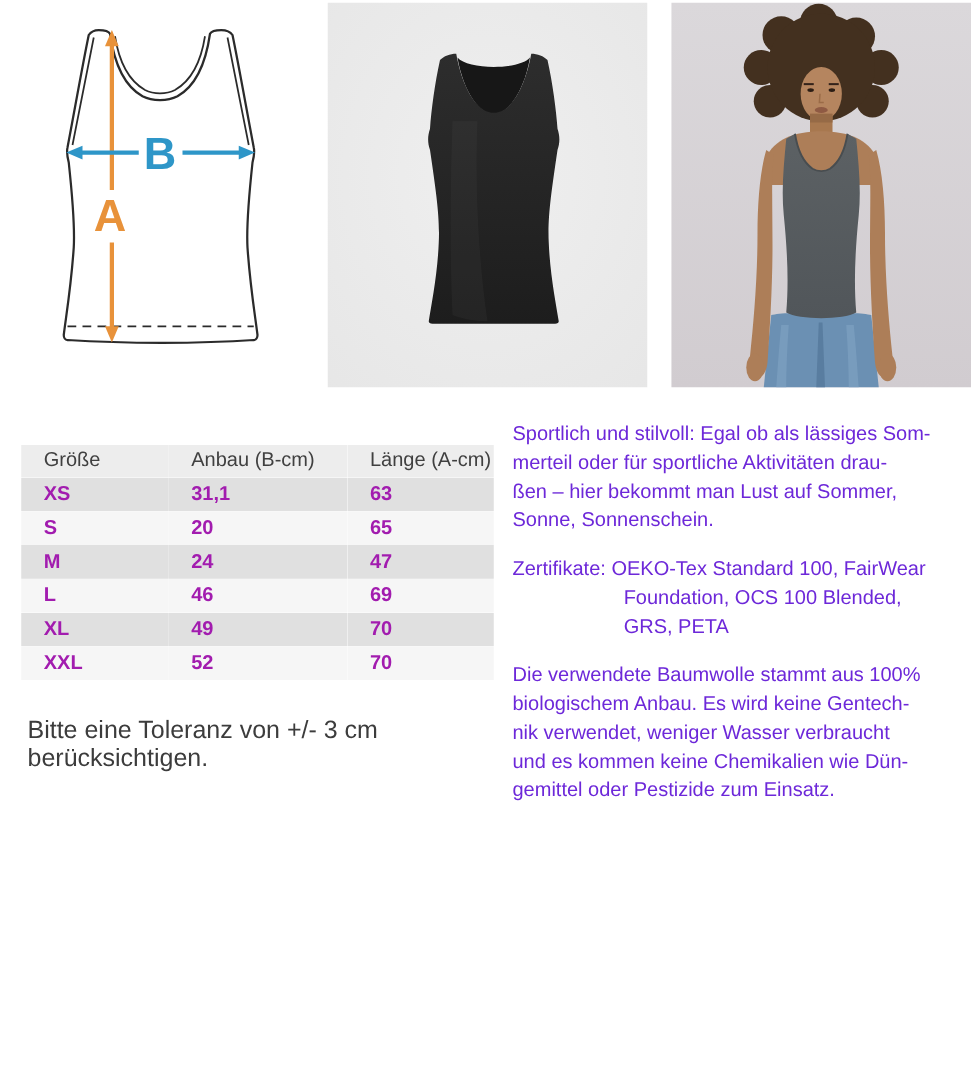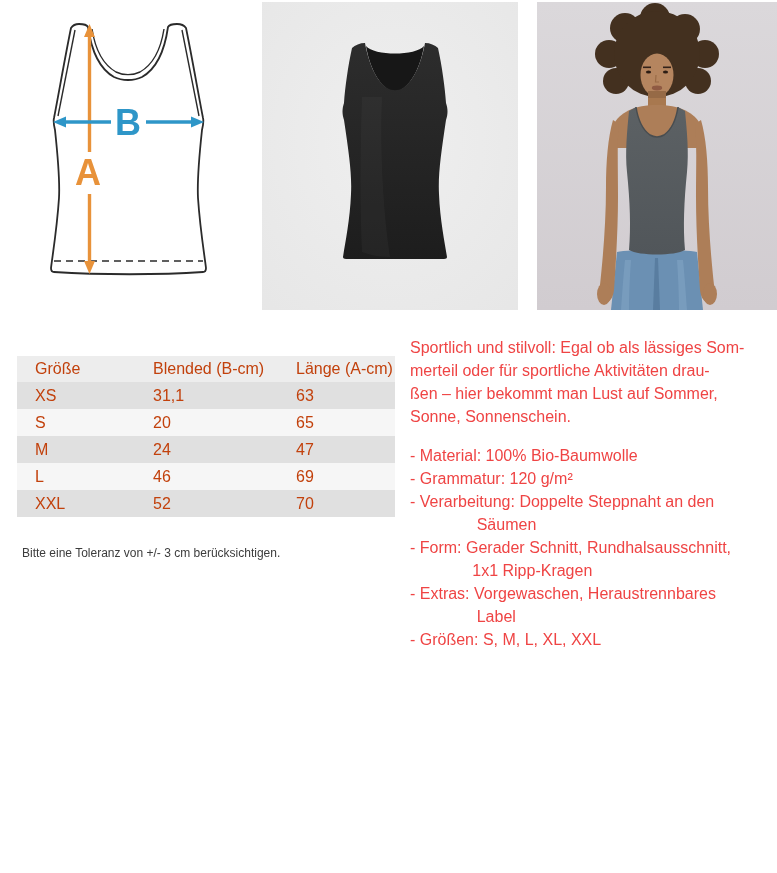--- a/index.html
+++ b/index.html
@@ -22,30 +22,30 @@
   .right-col { width:367px; flex:0 0 367px; margin-left:15px; padding-top:21px; }
 
   table.size-table {
     border-collapse:collapse; table-layout:fixed;
     width:378px; margin:41px 0 0 17px;
   }
   .size-table th, .size-table td {
     text-align:left; font-weight:400; font-size:16px;
     padding:0 0 0 18px; overflow:hidden; white-space:nowrap;
   }
-  .size-table th { height:26px; background:#ededed; color:#c2410c; }
-  .size-table td { height:27px; color:#c2410c; }
+  .size-table th { height:26px; background:#ededed; color:#404040; }
+  .size-table td { height:27px; color:#a21caf;font-weight:bold; }
   .size-table tbody tr:nth-child(odd)  { background:#e0e0e0; }
   .size-table tbody tr:nth-child(even) { background:#f6f6f6; }
 
-  .tolerance { margin:29px 0 0 22px; font-size:12px; color:#3c3c3c; }
+  .tolerance { margin:29px 0 0 22px; font-size:20px; color:#3c3c3c; }
 
   .desc p {
     margin:0 0 16px 0; font-size:16px; line-height:23px;
-    color:#ef4444; white-space:pre;
+    color:#6d28d9; white-space:pre;
   }
 </style>
 </head>
 <body>
 
 <div class="gallery">
 
   <svg class="svg-diagram" viewBox="0 0 260 312">
 
     <path d="M71,28 C66,52 59,92 54,118 C53,122 54,126 55,130 C58,158 60,180 59,198
@@ -175,21 +175,21 @@
   <div class="left-col">
     <table class="size-table">
       <colgroup>
           <col style="width:118px">
           <col style="width:143px">
           <col style="width:117px">
         </colgroup>
       <thead>
         <tr>
           <th>Größe</th>
-          <th>Blended (B-cm)</th>
+          <th>Anbau (B-cm)</th>
           <th>Länge (A-cm)</th>
         </tr>
       </thead>
       <tbody>
         <tr>
           <td>XS</td>
           <td>31,1</td>
           <td>63</td>
         </tr>
         <tr>
@@ -199,40 +199,44 @@
         </tr>
         <tr>
           <td>M</td>
           <td>24</td>
           <td>47</td>
         </tr>
         <tr>
           <td>L</td>
           <td>46</td>
           <td>69</td>
+        </tr>
+        <tr>
+          <td>XL</td>
+          <td>49</td>
+          <td>70</td>
         </tr>
         <tr>
           <td>XXL</td>
           <td>52</td>
           <td>70</td>
         </tr>
       </tbody>
     </table>
     <div class="tolerance">Bitte eine Toleranz von +/- 3 cm berücksichtigen.</div>
   </div>
 
   <div class="right-col desc">
     <p>Sportlich und stilvoll: Egal ob als lässiges Som-
 merteil oder für sportliche Aktivitäten drau-
 ßen – hier bekommt man Lust auf Sommer,
 Sonne, Sonnenschein.</p>
-    <p>- Material: 100% Bio-Baumwolle
-- Grammatur: 120 g/m²
-- Verarbeitung: Doppelte Steppnaht an den
-               Säumen
-- Form: Gerader Schnitt, Rundhalsausschnitt,
-              1x1 Ripp-Kragen
-- Extras: Vorgewaschen, Heraustrennbares
-               Label
-- Größen: S, M, L, XL, XXL</p>
+    <p>Zertifikate: OEKO-Tex Standard 100, FairWear
+                    Foundation, OCS 100 Blended,
+                    GRS, PETA</p>
+    <p>Die verwendete Baumwolle stammt aus 100%
+biologischem Anbau. Es wird keine Gentech-
+nik verwendet, weniger Wasser verbraucht
+und es kommen keine Chemikalien wie Dün-
+gemittel oder Pestizide zum Einsatz.</p>
   </div>
 
 </div>
 
 </body></html>

